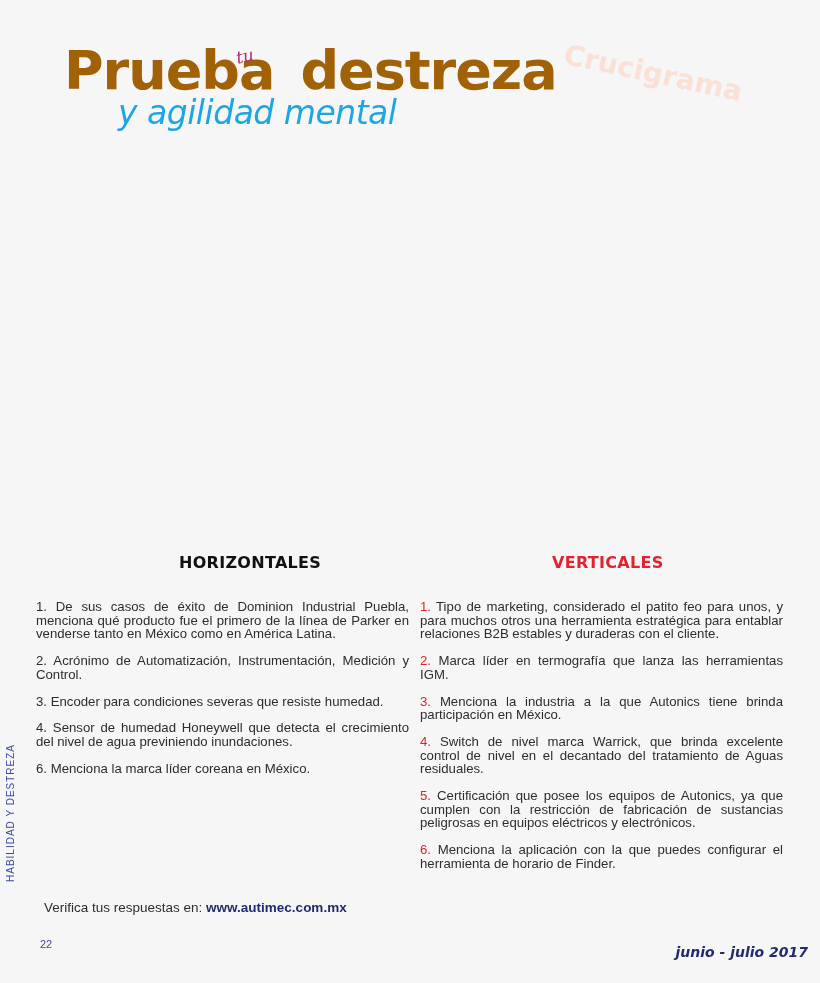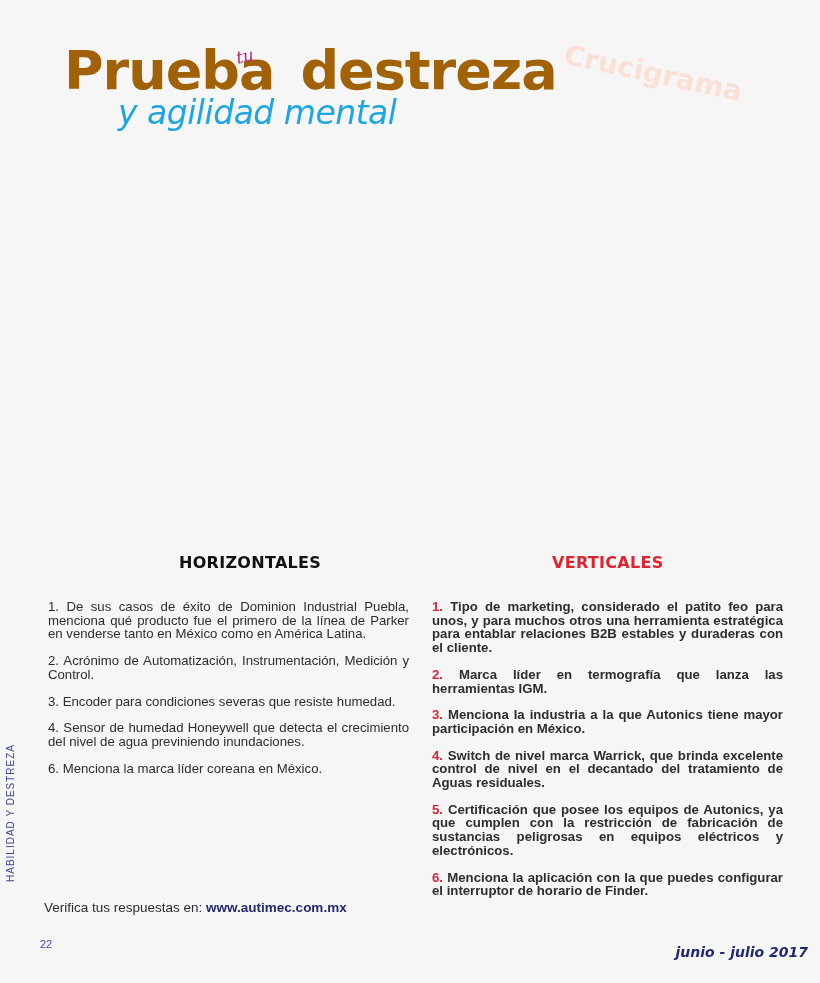--- a/index.html
+++ b/index.html
@@ -43,22 +43,22 @@
     font-size: 16px; letter-spacing: 0.3px;
   }
   .h-head { left: 152px; color: #111; margin-left: 27px; }
   .v-head { left: 545px; color: #e02330; margin-left: 7px; }
   .col {
     position: absolute; top: 600px; width: 373px;
     font-size: 13.2px; line-height: 13.7px; color: #2d2d2d;
     text-align: justify;
   }
   .col-left { left: 36px; }
-  .col-right { left: 420px; width: 363px; font-weight: bold; }
-  .clue { margin: 0 0 13px 12px; }
+  .col-right { left: 420px; width: 363px; }
+  .clue { margin: 0 0 13px 0; }
   .num-red { color: #e02330; }
   .side-label {
     position: absolute; left: 5px; top: 882px;
     transform: rotate(-90deg); transform-origin: left top;
     font-size: 10px; color: #3c4a9c; letter-spacing: 1px;
     white-space: nowrap; text-transform: uppercase;
   }
   .verify {
     position: absolute; left: 44px; top: 900px;
     font-size: 13.5px; color: #2d2d2d; white-space: nowrap; text-align: center;
@@ -91,24 +91,24 @@
   <p class="clue">1. De sus casos de éxito de Dominion Industrial Puebla, menciona qué producto fue el primero de la línea de Parker en venderse tanto en México como en América Latina.</p>
   <p class="clue">2. Acrónimo de Automatización, Instrumentación, Medición y Control.</p>
   <p class="clue">3. Encoder para condiciones severas que resiste humedad.</p>
   <p class="clue">4. Sensor de humedad Honeywell que detecta el crecimiento del nivel de agua previniendo inundaciones.</p>
   <p class="clue">6. Menciona la marca líder coreana en México.</p>
 </div>
 
 <div class="col col-right">
   <p class="clue"><span class="num-red">1.</span><span> Tipo de marketing, considerado el patito feo para unos, y para muchos otros una herramienta estratégica para entablar relaciones B2B estables y duraderas con el cliente.</span></p>
   <p class="clue"><span class="num-red">2.</span><span> Marca líder en termografía que lanza las herramientas IGM.</span></p>
-  <p class="clue"><span class="num-red">3.</span><span> Menciona la industria a la que Autonics tiene mayor participación en México.</span></p>
+  <p class="clue"><span class="num-red">3.</span><span> Menciona la industria a la que Autonics tiene brinda participación en México.</span></p>
   <p class="clue"><span class="num-red">4.</span><span> Switch de nivel marca Warrick, que brinda excelente control de nivel en el decantado del tratamiento de Aguas residuales.</span></p>
   <p class="clue"><span class="num-red">5.</span><span> Certificación que posee los equipos de Autonics, ya que cumplen con la restricción de fabricación de sustancias peligrosas en equipos eléctricos y electrónicos.</span></p>
-  <p class="clue"><span class="num-red">6.</span><span> Menciona la aplicación con la que puedes configurar el interruptor de horario de Finder.</span></p>
+  <p class="clue"><span class="num-red">6.</span><span> Menciona la aplicación con la que puedes configurar el herramienta de horario de Finder.</span></p>
 </div>
 
 <div class="side-label">Habilidad y destreza</div>
 
 <div class="verify">
   <span>Verifica tus respuestas en: </span><span class="url">www.autimec.com.mx</span>
 </div>
 
 <div class="page-num">22</div>
 <div class="date">junio - julio 2017</div>

